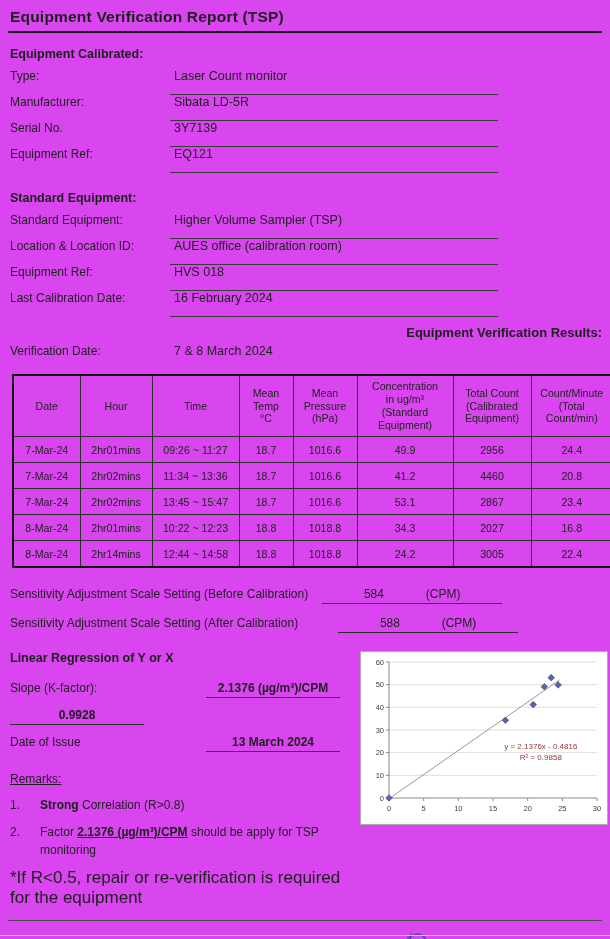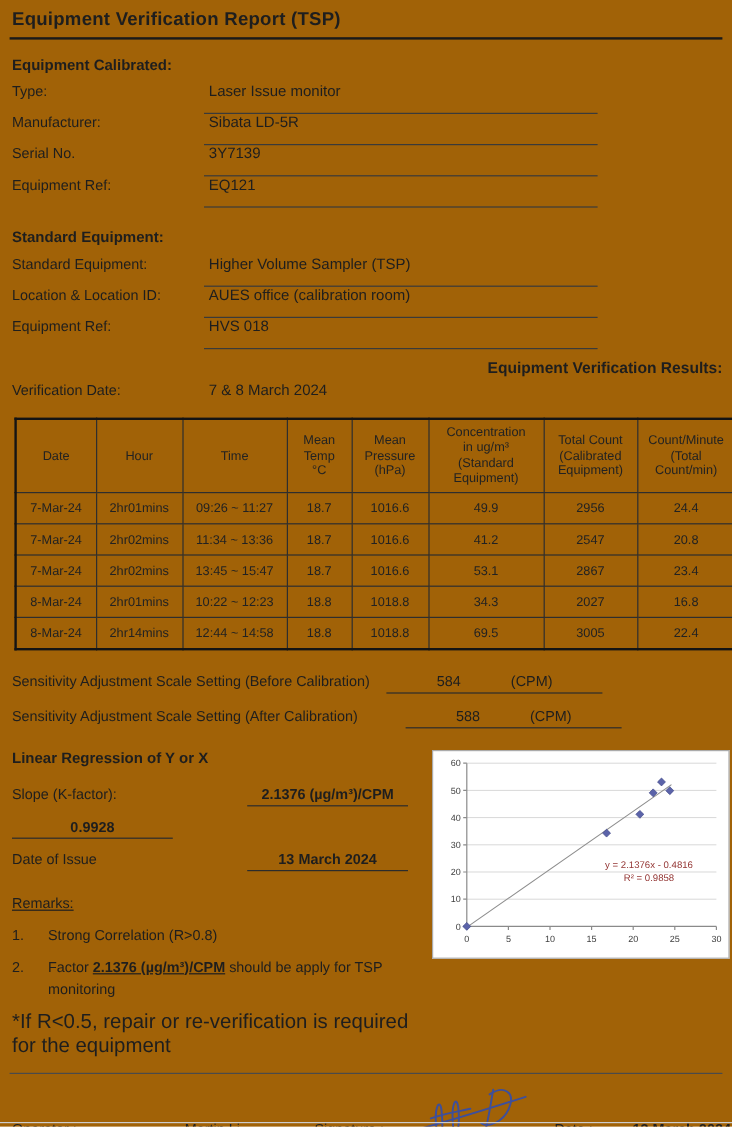--- a/index.html
+++ b/index.html
@@ -1,18 +1,18 @@
 <!DOCTYPE html>
 <html><head>
 <meta charset="utf-8">
 <style>
   html,body{margin:0;padding:0;background:#ffffff;}
   #page{
     position:relative; width:610px; height:939px; overflow:hidden;
-    background:#a16207; color:#1e1e1e;
+    background:#d946ef; color:#1e1e1e;
     font-family:"Liberation Sans","DejaVu Sans",sans-serif;
     font-size:12px;
   }
   .inner{padding:6px 8px 0 8px;}
   
   #title{
     font-size:15.5px; font-weight:bold; letter-spacing:.2px;
     padding:2px 0 5px 2px; border-bottom:2.5px solid #1a1a1a;
   }
   .sec-heading{font-weight:bold; font-size:12.5px; margin:14px 0 8px 2px;}
@@ -54,21 +54,21 @@
   #chart-box{
     width:246px; height:172px; border:1px solid #ababab; background:#fff;
     margin-top:8px; flex:none;
   }
   
   #remarks{margin-top:20px; margin-left:2px;}
   #remarks-heading{text-decoration:underline; font-size:12px; margin-bottom:10px;}
   .remark-item{display:flex; line-height:1.55; margin-bottom:8px; font-size:12px;}
   .remark-num{width:30px; flex:none;}
   .remark-body{width:318px;}
-  .bold{font-weight:normal;}
+  .bold{font-weight:bold;}
   .u-bold{font-weight:bold; text-decoration:underline;}
   #remark-footnote{font-size:17px; margin-top:8px;}
   
   #footer-rule{border-top:1.6px solid #4a4a4a; margin:12px 0 0 0;}
   .sig-row{display:flex; align-items:flex-end; margin:0 2px; height:44px;}
   .sig-row .rlbl{flex:none; padding-bottom:3px;}
   .sig-name{
     width:142px; flex:none; border-bottom:1.3px solid #2c2c2c;
     text-align:center; padding-bottom:2px; margin-left:4px;
   }
@@ -89,21 +89,21 @@
 <body>
 
 <div id="page">
   <div class="inner">
 
     <div id="title">Equipment Verification Report (TSP)</div>
 
     <div class="sec-heading">Equipment Calibrated:</div>
     <div class="frow">
       <span class="lbl">Type:</span>
-      <span class="val">Laser Issue monitor</span>
+      <span class="val">Laser Count monitor</span>
     </div>
     <div class="frow">
       <span class="lbl">Manufacturer:</span>
       <span class="val">Sibata LD-5R</span>
     </div>
     <div class="frow">
       <span class="lbl">Serial No.</span>
       <span class="val">3Y7139</span>
     </div>
     <div class="frow">
@@ -116,20 +116,24 @@
       <span class="lbl">Standard Equipment:</span>
       <span class="val">Higher Volume Sampler (TSP)</span>
     </div>
     <div class="frow">
       <span class="lbl">Location &amp; Location ID:</span>
       <span class="val">AUES office (calibration room)</span>
     </div>
     <div class="frow">
       <span class="lbl">Equipment Ref:</span>
       <span class="val">HVS 018</span>
+    </div>
+    <div class="frow">
+      <span class="lbl">Last Calibration Date:</span>
+      <span class="val">16 February 2024</span>
     </div>
 
     <div class="sec-heading" style="margin:8px 0 4px 2px; font-size:13px;text-align:right;">Equipment Verification Results:</div>
     <div class="frow" style="height:24px;">
       <span class="lbl">Verification Date:</span>
       <span class="val noline">7 &amp; 8 March 2024</span>
     </div>
 
     <table id="results-table">
       <colgroup>
@@ -176,21 +180,21 @@
             <td>2956</td>
             <td>24.4</td>
           </tr>
           <tr>
             <td>7-Mar-24</td>
             <td>2hr02mins</td>
             <td>11:34 ~ 13:36</td>
             <td>18.7</td>
             <td>1016.6</td>
             <td>41.2</td>
-            <td>2547</td>
+            <td>4460</td>
             <td>20.8</td>
           </tr>
           <tr>
             <td>7-Mar-24</td>
             <td>2hr02mins</td>
             <td>13:45 ~ 15:47</td>
             <td>18.7</td>
             <td>1016.6</td>
             <td>53.1</td>
             <td>2867</td>
@@ -205,21 +209,21 @@
             <td>34.3</td>
             <td>2027</td>
             <td>16.8</td>
           </tr>
           <tr>
             <td>8-Mar-24</td>
             <td>2hr14mins</td>
             <td>12:44 ~ 14:58</td>
             <td>18.8</td>
             <td>1018.8</td>
-            <td>69.5</td>
+            <td>24.2</td>
             <td>3005</td>
             <td>22.4</td>
           </tr>
         </tbody>
     </table>
 
     <div class="sens-row" style="margin-top:9px;">
       <span class="lbl">Sensitivity Adjustment Scale Setting (Before Calibration)</span>
       <span class="sens-line" style="width:180px; margin-left:14px;">
         <span>584</span>

